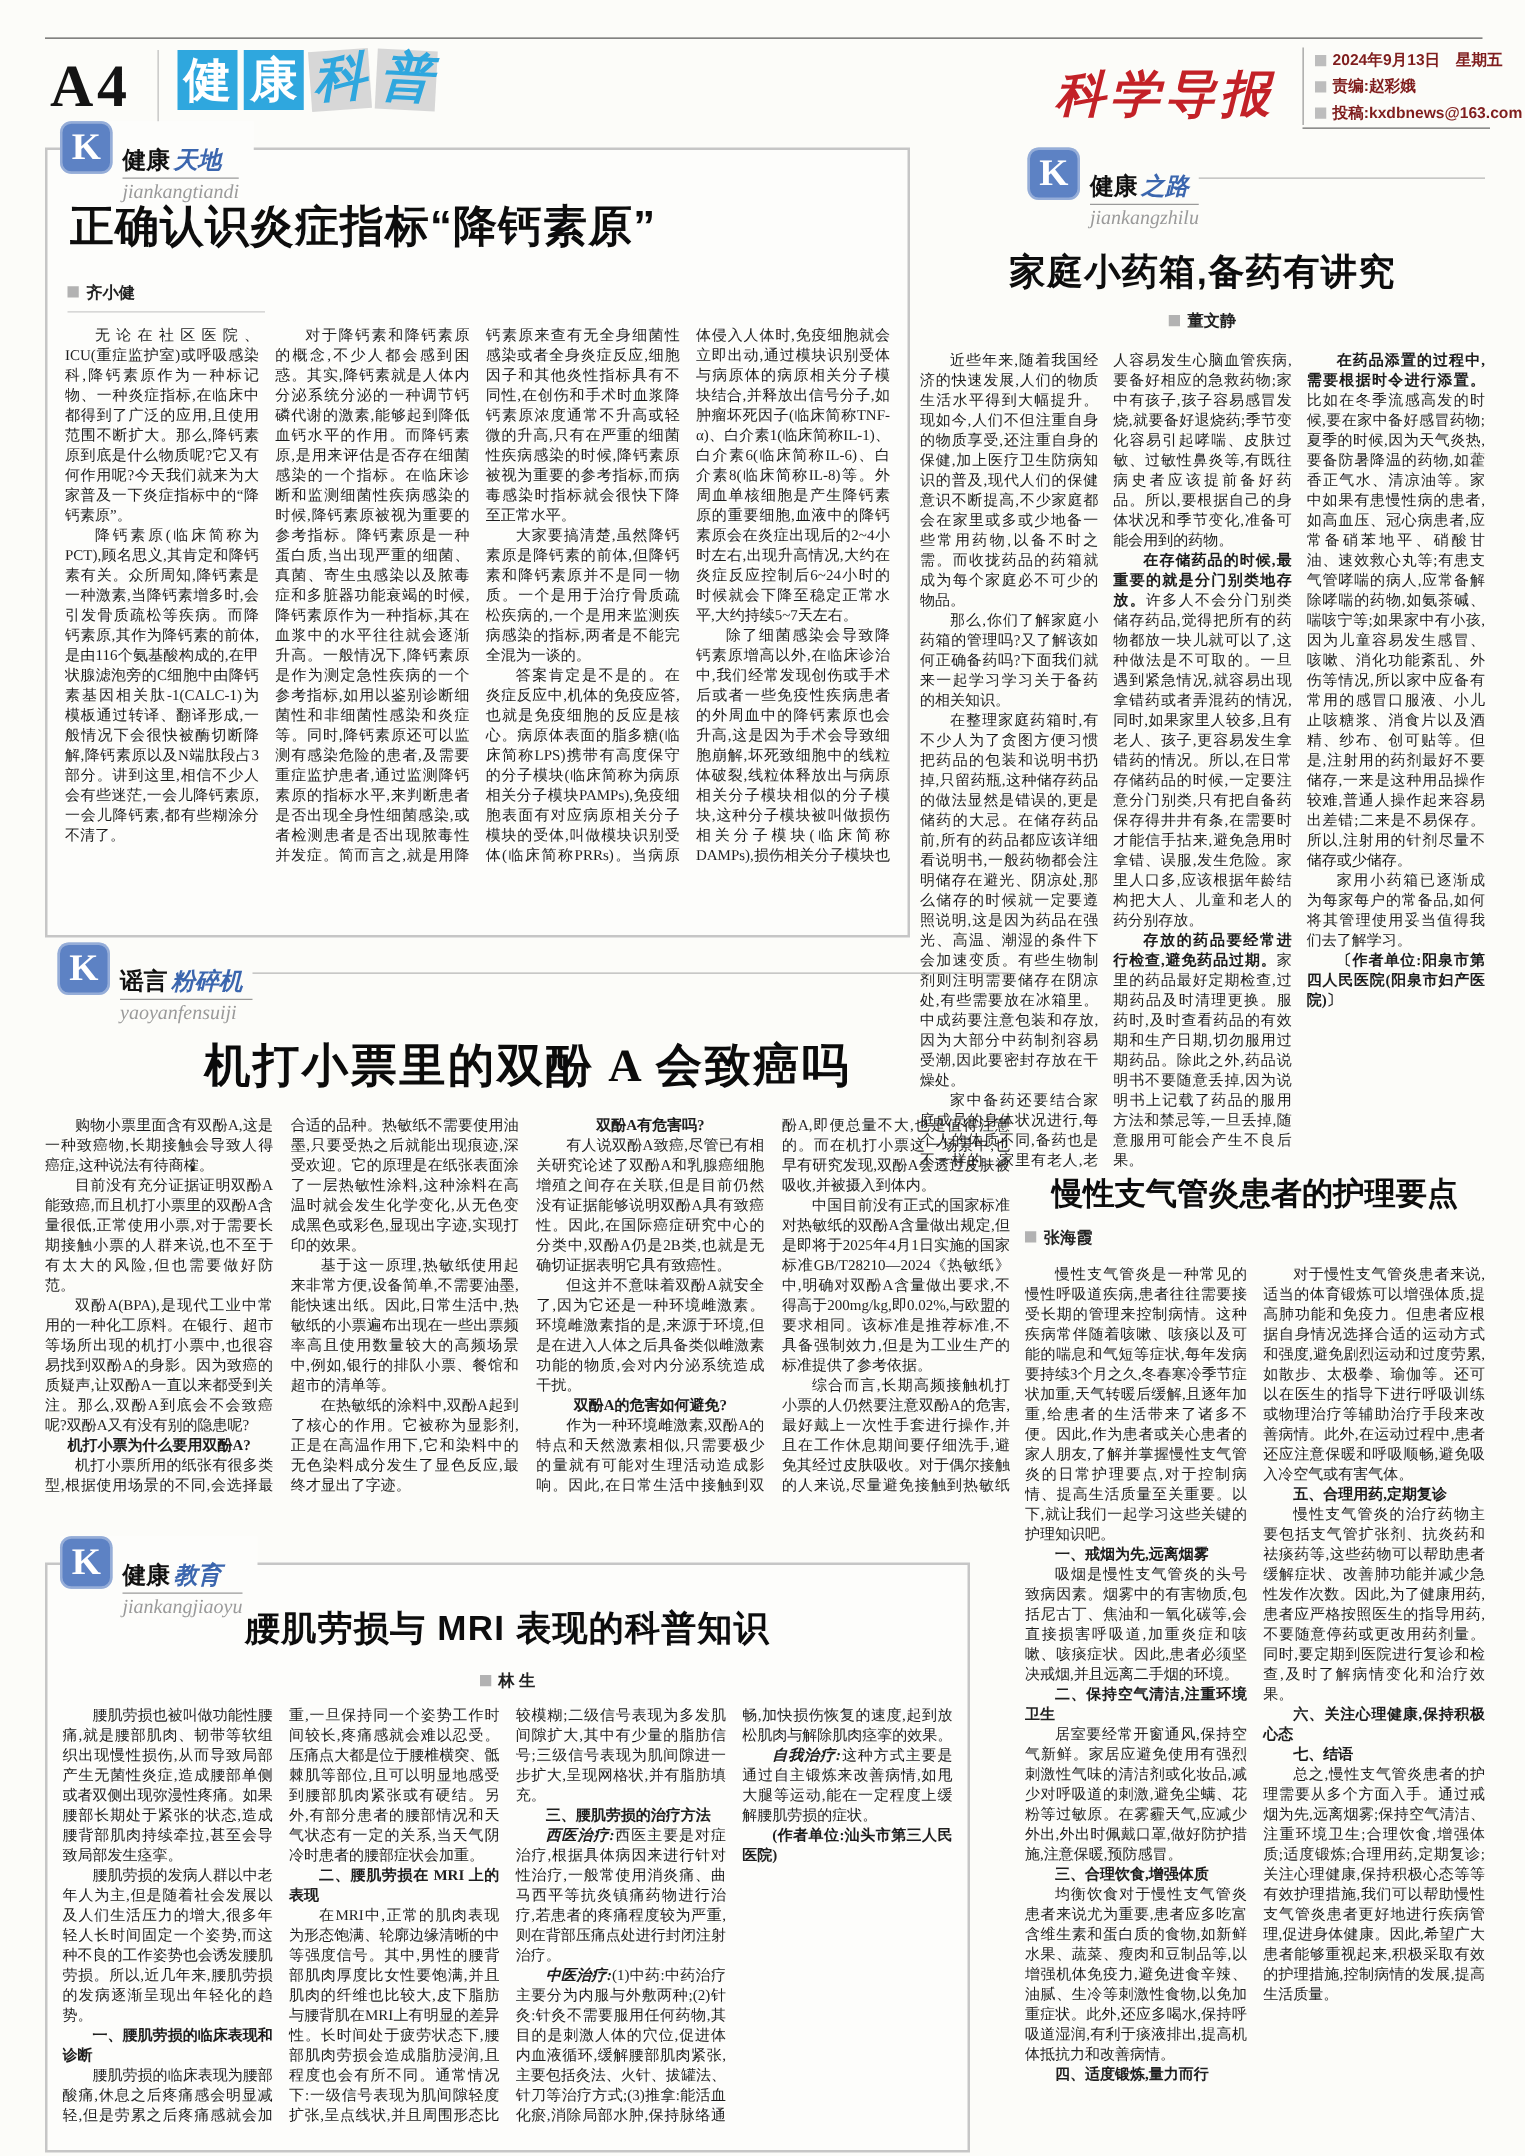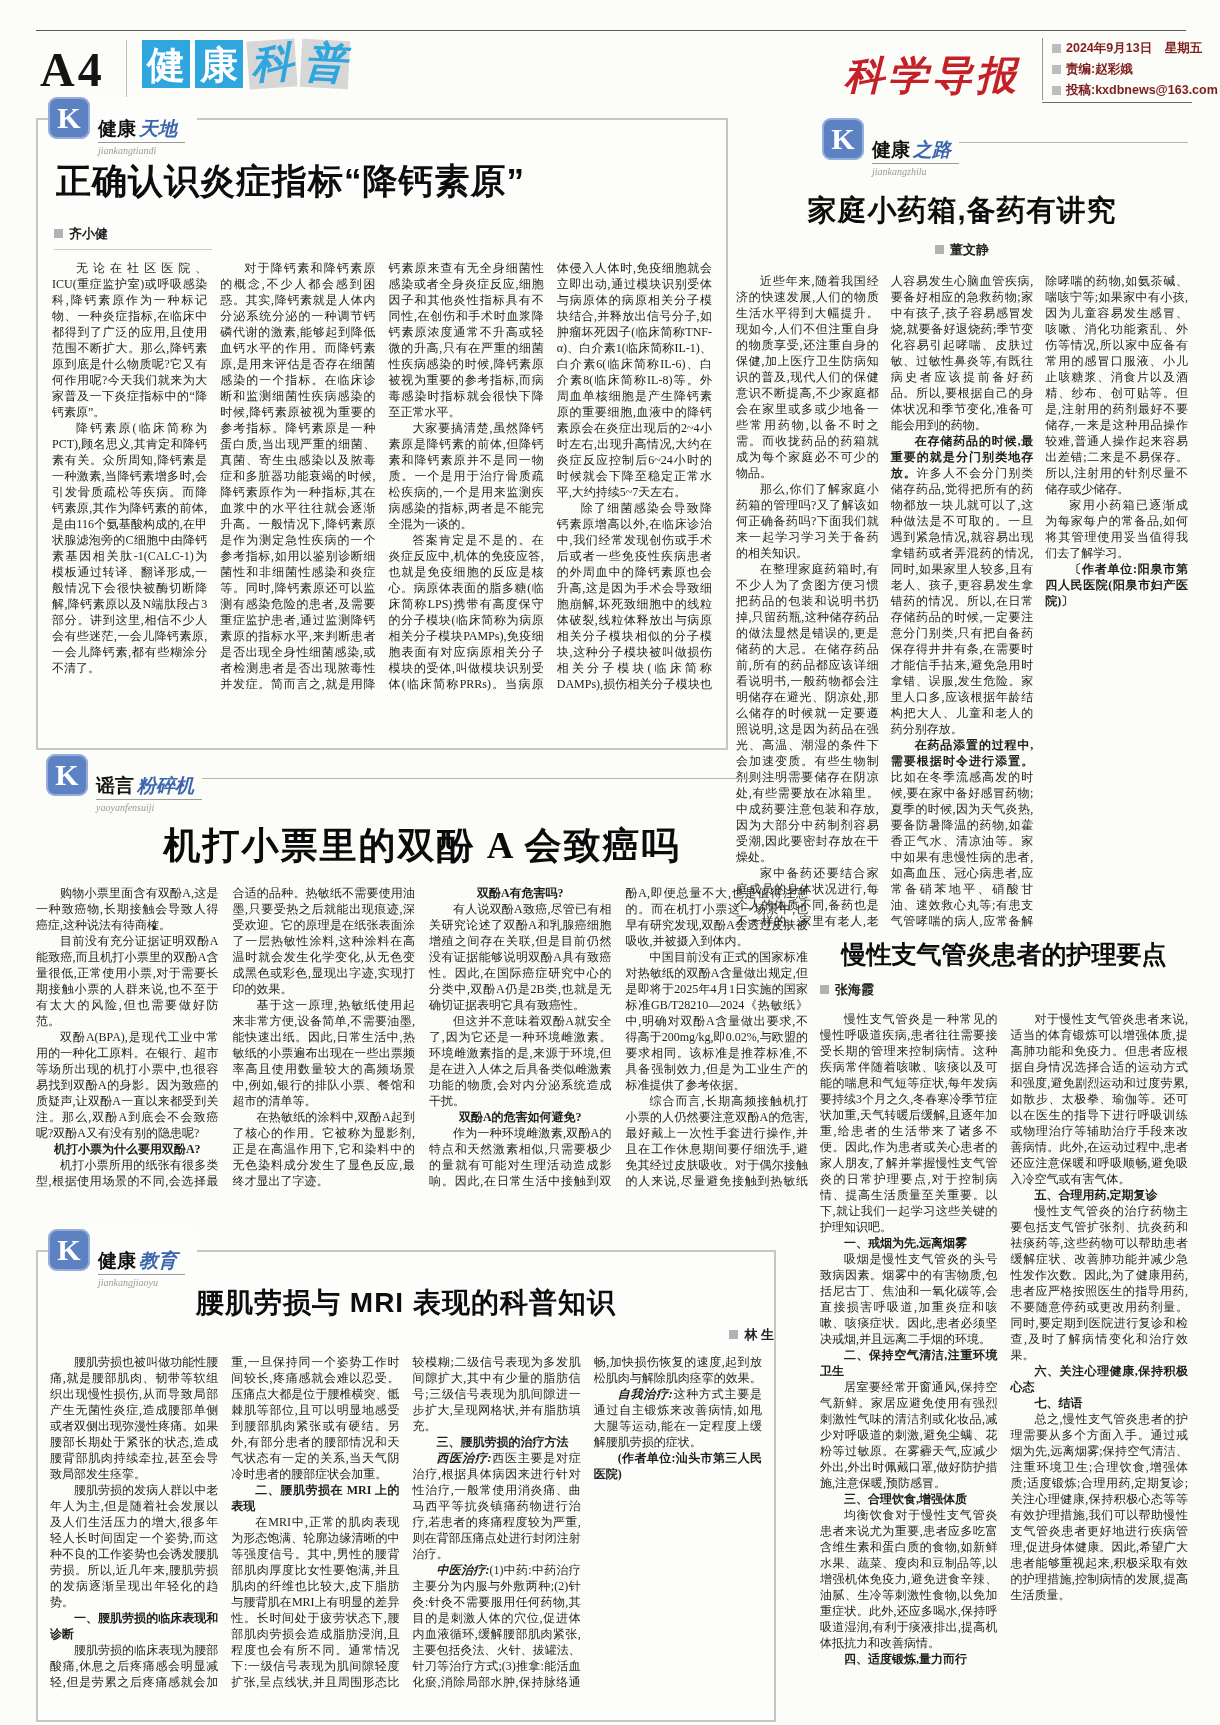--- a/index.html
+++ b/index.html
@@ -29,21 +29,21 @@
   .meta-underline{left:1042px;top:102px;width:150px;height:1px;background:#6a6a6a;}
   
   .badge{display:flex;align-items:flex-start;}
   .badge-k{width:42px;height:42px;background:#5d82c4;border-radius:9px;color:#fff;
            font-weight:bold;font-size:30px;line-height:42px;text-align:center;margin-right:8px;
            box-shadow:inset 0 0 0 2px rgba(255,255,255,.35);flex:0 0 auto;}
   .badge-title{font-size:19px;line-height:23px;border-bottom:1px solid #9a9a9a;
                padding:0 8px 2px 0;white-space:nowrap;margin-top:20px;}
   .bt-main{color:#111;font-weight:600;}
   .bt-accent{color:#3b66ae;font-weight:bold;font-style:italic;margin-left:3px;}
-  .badge-pinyin{font-size:10px;color:#9a9a9a;font-style:italic;padding-top:2px;}
+  .badge-pinyin{font-size:16px;color:#9a9a9a;font-style:italic;padding-top:2px;}
   .badge-row{display:flex;align-items:flex-start;}
   .badge-rule{flex:1;height:24px;border-bottom:1px solid #b5b5b5;}
   
   .box{border:2px solid #c6c6c6;background:#fdfdfb;}
   .headline-hei{font-family:"Liberation Sans","DejaVu Sans",sans-serif;color:#0d0d0d;}
   .byline{font-size:13px;font-weight:bold;color:#222;
           font-family:"Liberation Sans",sans-serif;}
   .byline .sq{background:#b2b2b2;margin-right:6px;}
   .body{font-size:12px;line-height:16px;text-align:justify;color:#1e1e1e;
         column-fill:auto;overflow:hidden;}
@@ -71,21 +71,21 @@
   .a3-body{margin-top:14px;height:306px;column-count:4;column-gap:14px;}
   
   .a4a{left:820px;top:938px;width:368px;}
   .a4-headline{text-align:center;font-weight:700;font-size:25px;}
   .a4-byline{text-align:left;margin-top:10px;}
   .a4-body{margin-top:12px;height:664px;column-count:2;column-gap:13px;}
   
   .a5{left:36px;top:1250px;width:736px;height:468px;}
   .a5 .badge{position:absolute;top:-23px;left:10px;background:#fdfdfb;padding-right:12px;}
   .a5-headline{text-align:center;font-weight:700;font-size:28px;margin-top:32px;letter-spacing:1px;}
-  .a5-byline{text-align:right;margin-top:4px;}
+  .a5-byline{text-align:center;margin-top:14px;}
   .a5-body{margin:10px 12px 0;height:336px;column-count:4;column-gap:13px;}
 </style>
 </head>
 <body>
 
 <div class="page">
   <div class="abs top-rule"></div>
 
   <div class="abs pageno">A4</div>
   <div class="abs hdr-div"></div>
@@ -145,20 +145,21 @@
       <div class="badge-rule"></div>
     </div>
     <div class="headline-hei a2-headline">家庭小药箱,备药有讲究</div>
     <div class="byline a2-byline"><span class="sq"></span><span>董文静</span></div>
     <div class="body a2-body">
         <p>近些年来,随着我国经济的快速发展,人们的物质生活水平得到大幅提升。现如今,人们不但注重自身的物质享受,还注重自身的保健,加上医疗卫生防病知识的普及,现代人们的保健意识不断提高,不少家庭都会在家里或多或少地备一些常用药物,以备不时之需。而收拢药品的药箱就成为每个家庭必不可少的物品。</p>
         <p>那么,你们了解家庭小药箱的管理吗?又了解该如何正确备药吗?下面我们就来一起学习学习关于备药的相关知识。</p>
         <p>在整理家庭药箱时,有不少人为了贪图方便习惯把药品的包装和说明书扔掉,只留药瓶,这种储存药品的做法显然是错误的,更是储药的大忌。在储存药品前,所有的药品都应该详细看说明书,一般药物都会注明储存在避光、阴凉处,那么储存的时候就一定要遵照说明,这是因为药品在强光、高温、潮湿的条件下会加速变质。有些生物制剂则注明需要储存在阴凉处,有些需要放在冰箱里。中成药要注意包装和存放,因为大部分中药制剂容易受潮,因此要密封存放在干燥处。</p>
         <p>家中备药还要结合家庭成员的身体状况进行,每个人的体质不同,备药也是不一样的。家里有老人,老人容易发生心脑血管疾病,要备好相应的急救药物;家中有孩子,孩子容易感冒发烧,就要备好退烧药;季节变化容易引起哮喘、皮肤过敏、过敏性鼻炎等,有既往病史者应该提前备好药品。所以,要根据自己的身体状况和季节变化,准备可能会用到的药物。</p>
         <p><span class="lead">在存储药品的时候,最重要的就是分门别类地存放。</span>许多人不会分门别类储存药品,觉得把所有的药物都放一块儿就可以了,这种做法是不可取的。一旦遇到紧急情况,就容易出现拿错药或者弄混药的情况,同时,如果家里人较多,且有老人、孩子,更容易发生拿错药的情况。所以,在日常存储药品的时候,一定要注意分门别类,只有把自备药保存得井井有条,在需要时才能信手拈来,避免急用时拿错、误服,发生危险。家里人口多,应该根据年龄结构把大人、儿童和老人的药分别存放。</p>
+        <p><span class="lead">存放的药品要经常进行检查,避免药品过期。</span>家里的药品最好定期检查,过期药品及时清理更换。服药时,及时查看药品的有效期和生产日期,切勿服用过期药品。除此之外,药品说明书不要随意丢掉,因为说明书上记载了药品的服用方法和禁忌等,一旦丢掉,随意服用可能会产生不良后果。</p>
         <p><span class="lead">在药品添置的过程中,需要根据时令进行添置。</span>比如在冬季流感高发的时候,要在家中备好感冒药物;夏季的时候,因为天气炎热,要备防暑降温的药物,如藿香正气水、清凉油等。家中如果有患慢性病的患者,如高血压、冠心病患者,应常备硝苯地平、硝酸甘油、速效救心丸等;有患支气管哮喘的病人,应常备解除哮喘的药物,如氨茶碱、喘咳宁等;如果家中有小孩,因为儿童容易发生感冒、咳嗽、消化功能紊乱、外伤等情况,所以家中应备有常用的感冒口服液、小儿止咳糖浆、消食片以及酒精、纱布、创可贴等。但是,注射用的药剂最好不要储存,一来是这种用品操作较难,普通人操作起来容易出差错;二来是不易保存。所以,注射用的针剂尽量不储存或少储存。</p>
         <p>家用小药箱已逐渐成为每家每户的常备品,如何将其管理使用妥当值得我们去了解学习。</p>
         <p class="b">〔作者单位:阳泉市第四人民医院(阳泉市妇产医院)〕</p>
       </div>
   </div>
 
   <div class="abs a3">
     <div class="badge-row">
       <div class="badge">
         <div class="badge-k">K</div>

